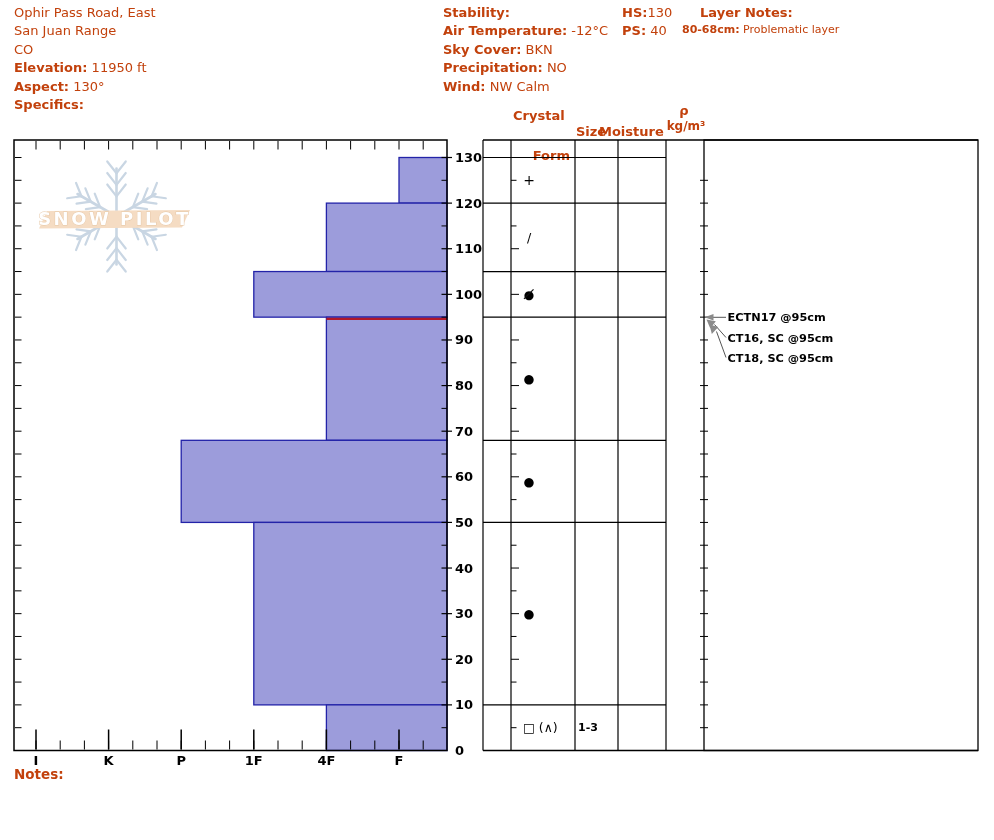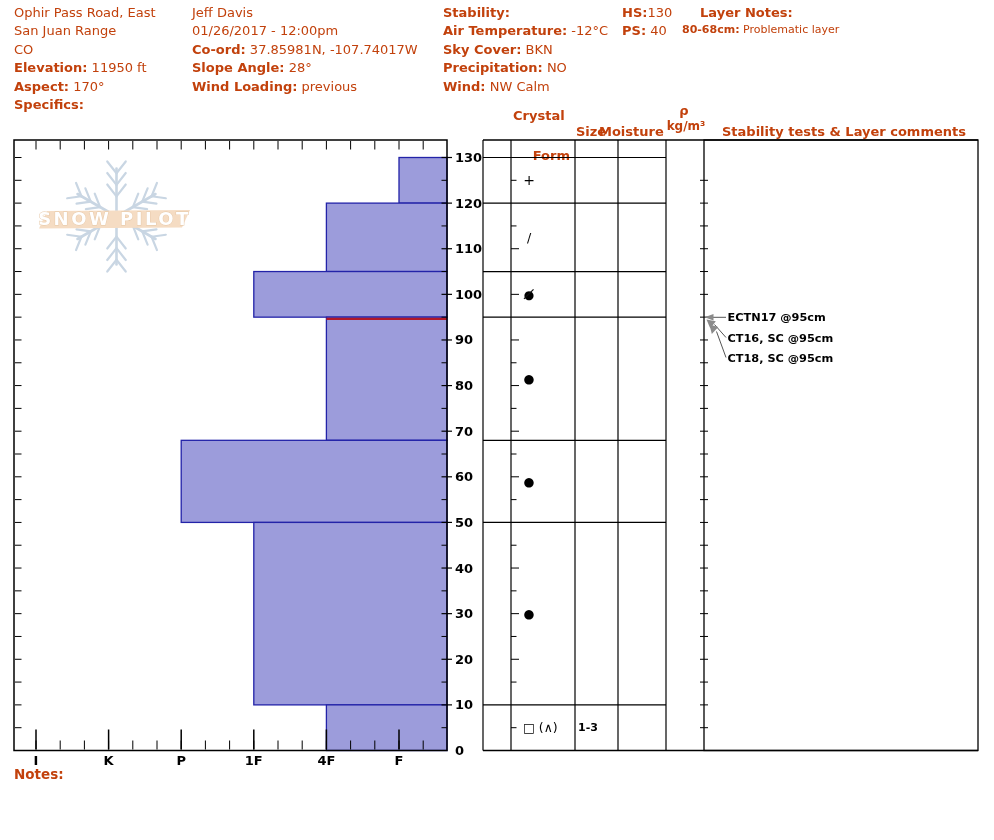--- a/index.html
+++ b/index.html
@@ -15,31 +15,24 @@
 </head>
 <body>
 
 <div id="page">
 
   <div class="hdr" style="left:14px;">
     <div>Ophir Pass Road, East</div>
     <div>San Juan Range</div>
     <div>CO</div>
     <div><b>Elevation:</b> <span>11950 ft</span></div>
-    <div><b>Aspect:</b> <span>170°</span></div>
+    <div><b>Aspect:</b> <span>130°</span></div>
     <div><b>Specifics:</b> <span></span></div>
   </div>
 
-  <div class="hdr" style="left:192px;">
-    <div>Jeff Davis</div>
-    <div>01/26/2017 - 12:00pm</div>
-    <div><b>Co-ord:</b> <span>37.85981N, -107.74017W</span></div>
-    <div><b>Slope Angle:</b> <span>28°</span></div>
-    <div><b>Wind Loading:</b> <span>previous</span></div>
-  </div>
 
   <div class="hdr" style="left:443px;">
     <div><b>Stability:</b> <span></span></div>
     <div><b>Air Temperature:</b> <span>-12°C</span></div>
     <div><b>Sky Cover:</b> <span>BKN</span></div>
     <div><b>Precipitation:</b> <span>NO</span></div>
     <div><b>Wind:</b> <span>NW Calm</span></div>
   </div>
 
   <div class="hdr" style="left:622px;">
@@ -53,21 +46,20 @@
   <div class="abs small" style="left:682px;top:23px;">
     <b>80-68cm:</b> <span>Problematic layer</span>
   </div>
 
   <div class="abs th" style="left:513px;top:108px;width:120px;text-align:left;">Crystal</div>
   <div class="abs th" style="left:490px;top:124px;width:80px;text-align:right;margin-top:24px;">Form</div>
   <div class="abs th" style="left:551px;top:124px;width:80px;text-align:center;">Size</div>
   <div class="abs th" style="left:599px;top:124px;width:80px;text-align:left;">Moisture</div>
   <div class="abs th" style="left:664px;top:103px;width:40px;text-align:center;">ρ</div>
   <div class="abs th" style="left:656px;top:119px;width:60px;text-align:center;font-size:12px;">kg/m³</div>
-  <div class="abs th" style="left:722px;top:124px;">Stability tests &amp; Layer comments</div>
 
   <div class="abs th" style="left:14px;top:766px;font-size:13.5px;">Notes:</div>
 
   <svg id="profile-svg" width="994" height="840" style="position:absolute;left:0;top:0;">
     <g id="g-logo">
         <line x1="116.5" y1="216.5" x2="116.5" y2="168.5" stroke="#c9d6e3" stroke-width="2.6" stroke-linecap="round"></line>
         <line x1="116.5" y1="196.34" x2="107.26507787011512" y2="184.51983869589918" stroke="#c9d6e3" stroke-width="2.2" stroke-linecap="round"></line>
         <line x1="116.5" y1="196.34" x2="125.73492212988488" y2="184.51983869589918" stroke="#c9d6e3" stroke-width="2.2" stroke-linecap="round"></line>
         <line x1="116.5" y1="184.82" x2="107.26507787011512" y2="172.99983869589917" stroke="#c9d6e3" stroke-width="2.2" stroke-linecap="round"></line>
         <line x1="116.5" y1="184.82" x2="125.73492212988488" y2="172.99983869589917" stroke="#c9d6e3" stroke-width="2.2" stroke-linecap="round"></line>

